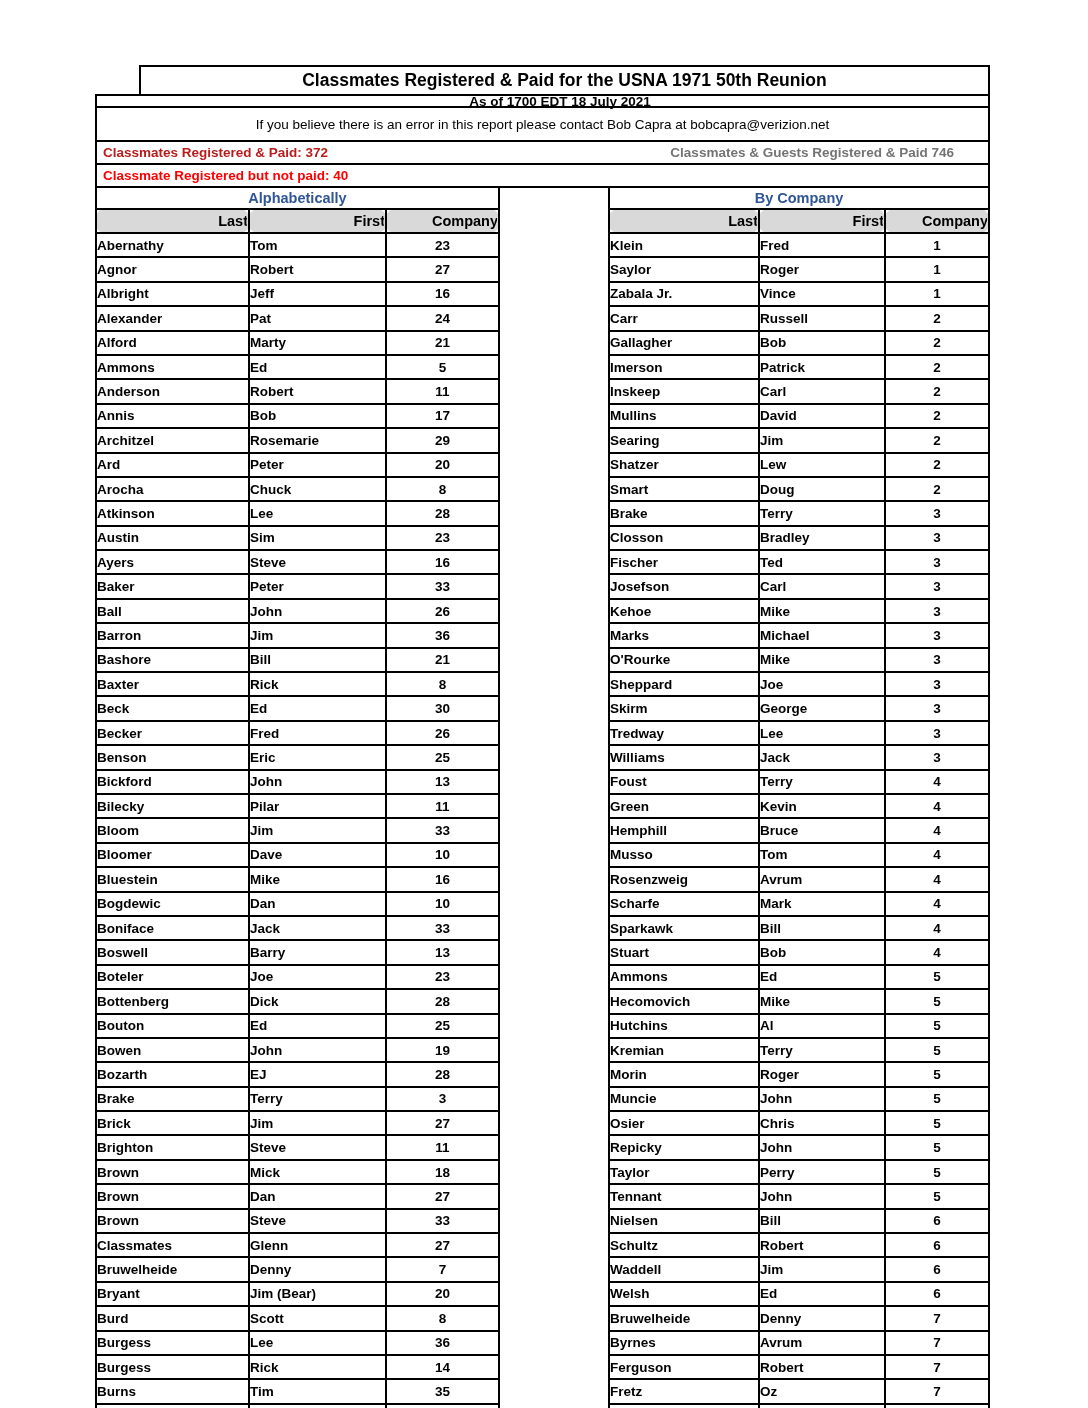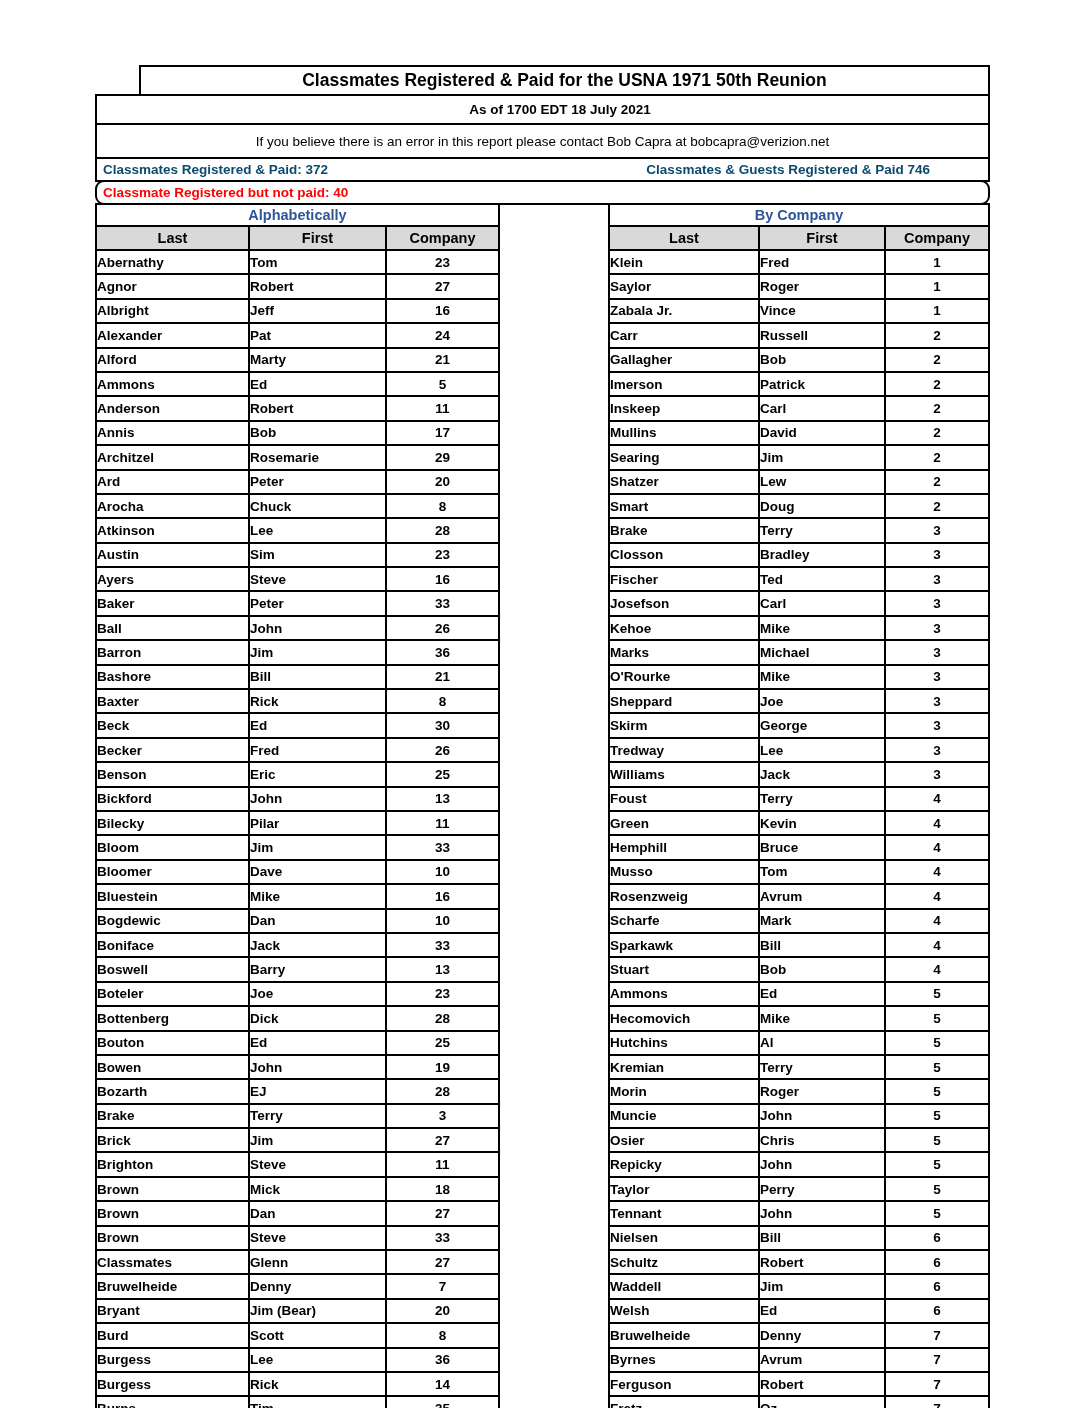--- a/index.html
+++ b/index.html
@@ -7,36 +7,36 @@
     position:relative;width:1088px;height:1408px;background:#ffffff;
     font-family:"Liberation Sans", sans-serif;color:#000;overflow:hidden;
   }
   .report{position:absolute;left:95px;top:65px;width:895px;}
   .hdr-row{
     box-sizing:border-box;border:2px solid #000;background:#fff;
     display:flex;align-items:center;justify-content:center;
   }
   .hdr-row + .hdr-row{margin-top:-2px;}
   .r-title{height:31px;font-size:17.5px;font-weight:700;margin-left:44px;}
-  .r-asof{height:31px;font-size:13.5px;font-weight:700;padding-left:35px;}
+  .r-asof{height:14px;font-size:13.5px;font-weight:700;padding-left:35px;}
   .r-contact{height:36px;font-size:13.5px;font-weight:400;}
   .r-green{height:25px;font-size:13.5px;font-weight:700;justify-content:flex-start;}
-  .r-green .g-left{color:#0c4a6e;padding-left:6px;}
-  .r-green .g-right{color:#0c4a6e;margin-left:auto;margin-right:58px;}
-  .r-red{height:25px;font-size:13.5px;font-weight:700;justify-content:flex-start;color:#ff0000;padding-left:6px;border-radius:9px;}
+  .r-green .g-left{color:#b91c1c;padding-left:6px;}
+  .r-green .g-right{color:#737373;margin-left:auto;margin-right:34px;}
+  .r-red{height:25px;font-size:13.5px;font-weight:700;justify-content:flex-start;color:#ff0000;padding-left:6px;}
   .body-flex{display:flex;align-items:stretch;margin-top:-2px;}
   table.roster{
     border-collapse:collapse;table-layout:fixed;
     font-size:13.5px;font-weight:700;background:#fff;
   }
   table.roster th,table.roster td{
     border:2px solid #000;padding:0;overflow:hidden;white-space:nowrap;
   }
   .tbl-title{height:20px;font-size:14.5px;font-weight:700;color:#2f5597;text-align:center;background:#fff;margin-top:20px;}
-  tr.colhdr th{height:22px;font-size:14.5px;text-align:center;background:#d9d9d9;}
+  tr.colhdr th{height:22px;font-size:14.5px;text-align:right;background:#d9d9d9;border-radius:9px;}
   table.roster td{height:22.4px;}
   td.last,td.first{text-align:left;padding-left:5px;font-size:13.5px;}
   td.comp{text-align:center;}
   #alpha{width:403px;}
   #alpha col.c1{width:153px;} #alpha col.c2{width:137px;} #alpha col.c3{width:113px;}
   #bycompany{width:380px;}
   #bycompany col.c1{width:150px;} #bycompany col.c2{width:126px;} #bycompany col.c3{width:104px;}
   .spacer-cell{
     box-sizing:border-box;width:112px;flex:0 0 112px;
     border:2px solid #000;margin-left:-2px;margin-right:-2px;background:#fff;align-self:stretch;

